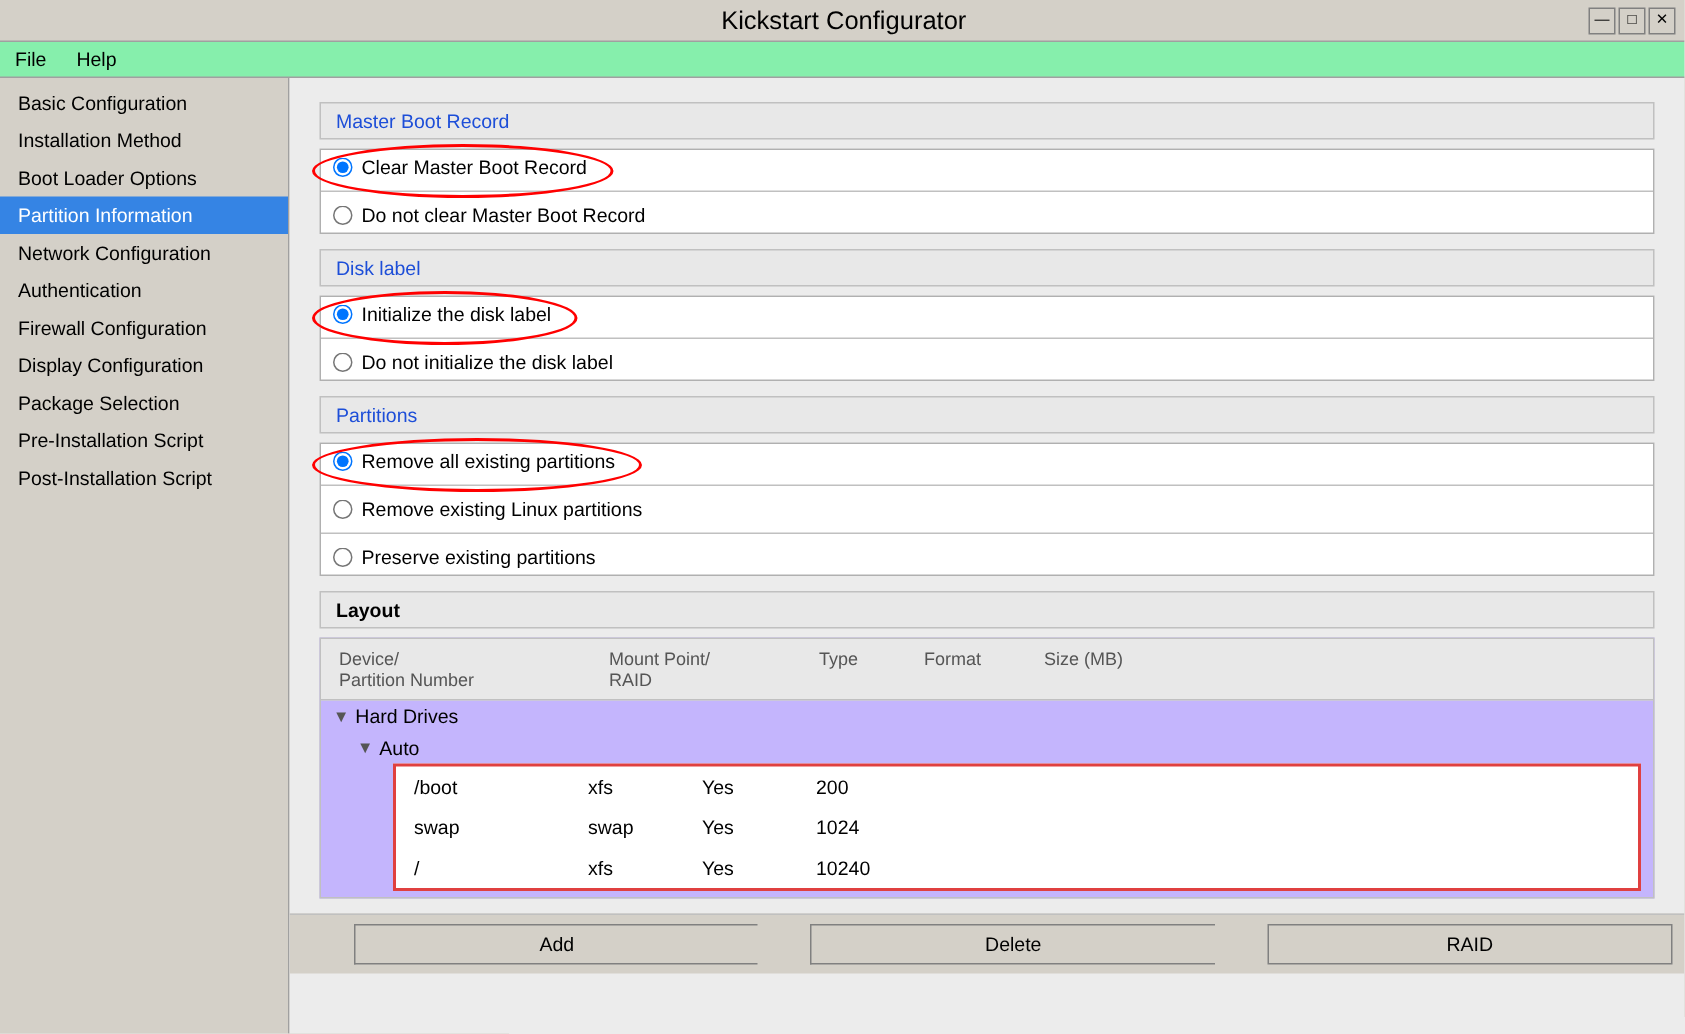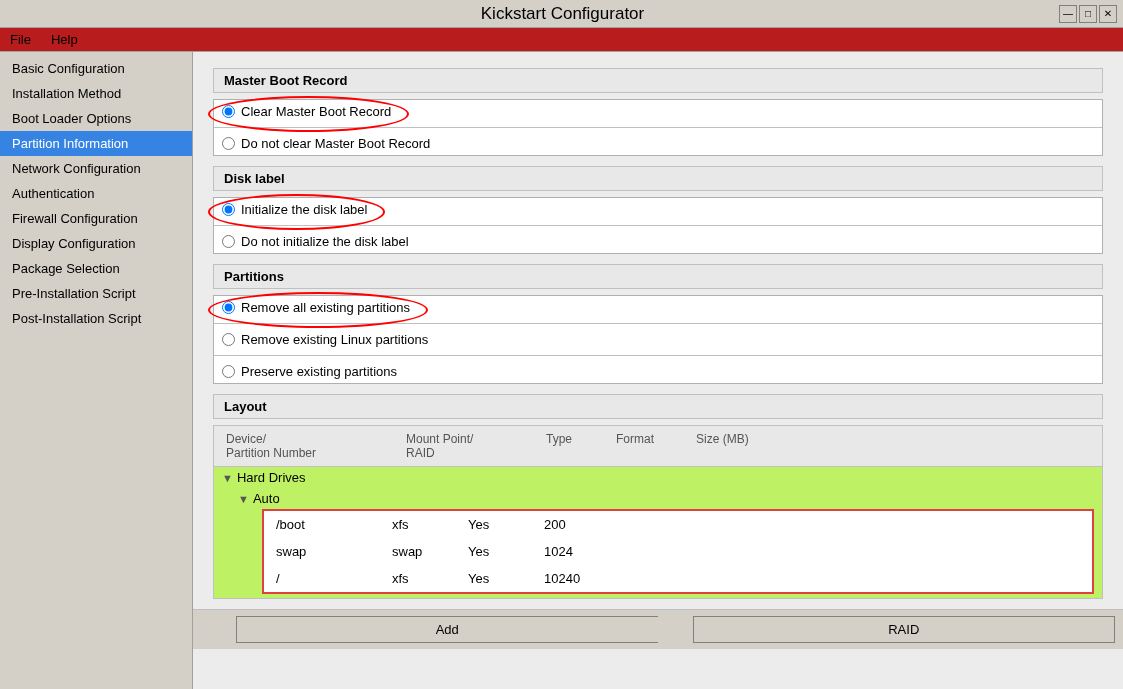--- a/index.html
+++ b/index.html
@@ -32,21 +32,21 @@
       cursor: pointer;
       font-size: 10px;
       display: flex;
       align-items: center;
       justify-content: center;
       line-height: 1;
     }
 
     
     .menubar {
-      background: #b91c1c;
+      background: #86efac;
       display: flex;
       padding: 2px 4px;
       border-bottom: 1px solid #a0a0a0;
       gap: 8px;
       height: 24px;
       align-items: center;
     }
     .menubar-item {
       padding: 2px 6px;
       cursor: pointer;
@@ -84,23 +84,23 @@
       overflow-y: auto;
       padding: 0;
     }
 
     
     .section {
       margin: 10px 12px;
     }
     .section-title {
       font-size: 13px;
-      font-weight: bold;
+      font-weight: normal;
       margin-bottom: 6px;
-      color: #000000;
+      color: #1d4ed8;
     }
 
     
     .radio-option {
       display: flex;
       align-items: center;
       padding: 4px 8px;
       gap: 6px;
       cursor: pointer;
     }
@@ -136,21 +136,21 @@
     
     .layout-section {
       margin: 10px 12px;
     }
     .layout-title {
       font-weight: bold;
       font-size: 13px;
       margin-bottom: 4px;
     }
     .layout-table-container {
-      background: #bef264;
+      background: #c4b5fd;
       border: 1px solid #c0c0c0;
     }
     .layout-header {
       display: grid;
       grid-template-columns: 180px 140px 70px 80px 80px;
       background: #e8e8e8;
       border-bottom: 1px solid #c0c0c0;
       padding: 4px 8px;
       gap: 0;
     }
@@ -373,18 +373,19 @@
             </div>
           </div>
 
         </div>
       </div>
 
     </div>
 
     <div class="buttons-row">
       <button class="action-btn">Add</button>
+      <button class="action-btn">Delete</button>
       <button class="action-btn">RAID</button>
     </div>
 
   </div>
 
 </div>
 
 </body></html>

